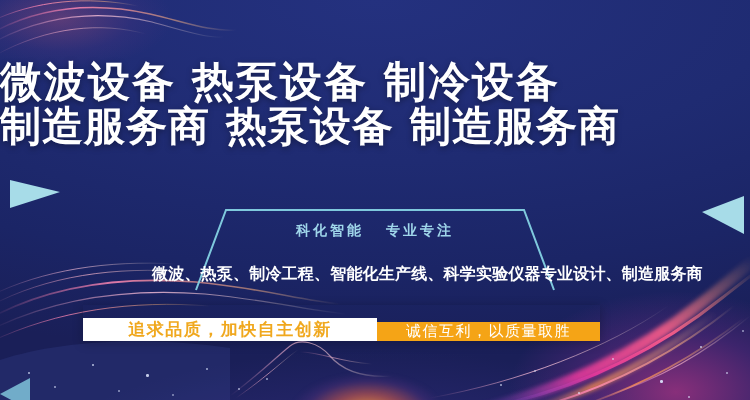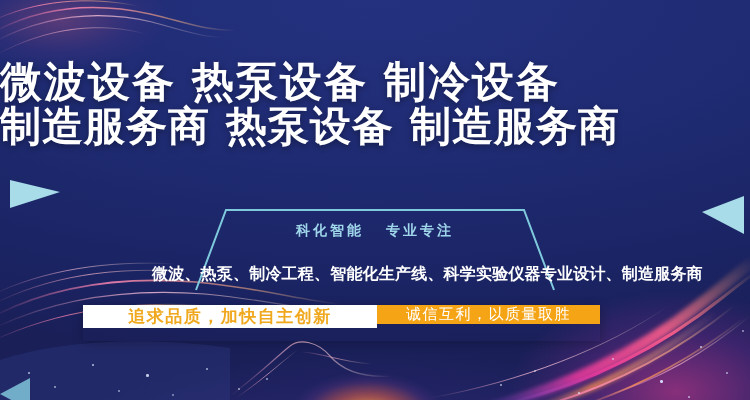--- a/index.html
+++ b/index.html
@@ -83,21 +83,21 @@
 
   .subline{
     position:absolute;left:152px;top:264px;width:446px;
     text-align:center;color:#ffffff;font-size:16px;font-weight:bold;
     letter-spacing:.2px;white-space:nowrap;
   }
 
   
   .banner{
     position:absolute;left:83px;top:305px;width:517px;height:36px;
-    display:flex;align-items:flex-start;
+    display:flex;align-items:flex-end;
     box-shadow:0 2px 10px rgba(0,0,0,.25);
   }
   .banner-left{
     flex:0 0 294px;background:#ffffff;
     display:flex;align-items:center;justify-content:center;
     color:#f0a81e;font-size:17px;font-weight:bold;letter-spacing:1.5px;
     white-space:nowrap;
   }
   .banner-right{
     flex:1 1 auto;background:#f5a416;

